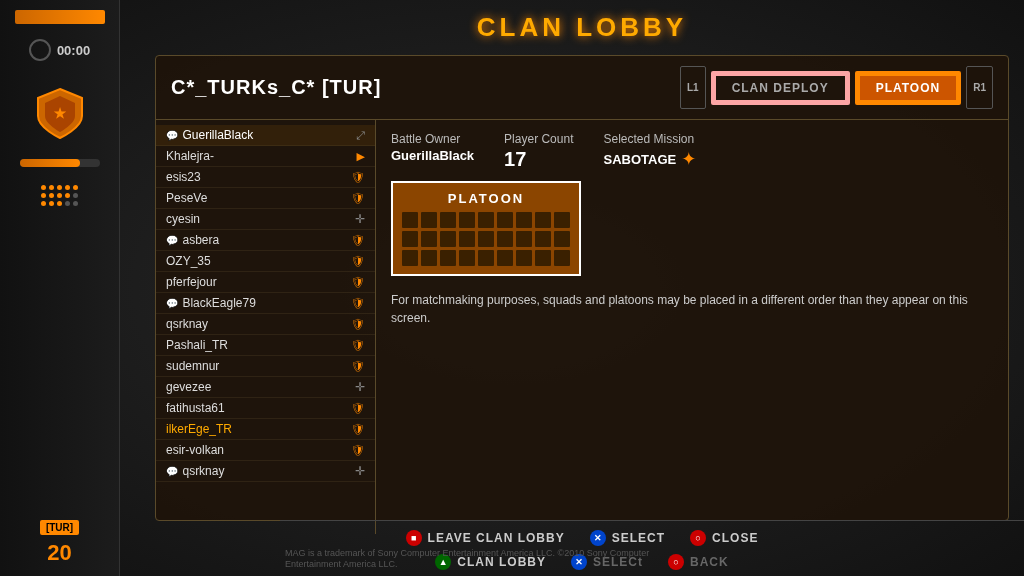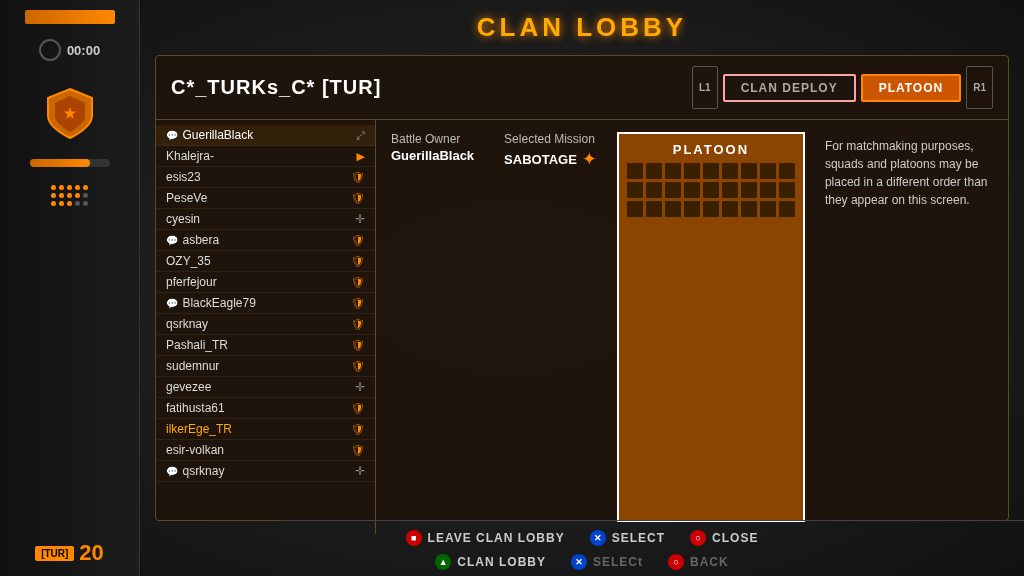--- a/index.html
+++ b/index.html
@@ -17,21 +17,21 @@
       position: absolute;
       inset: 0;
       background: radial-gradient(ellipse at center, #2a2a2a 0%, #111 100%);
     }
 
     
     .left-sidebar {
       position: absolute;
       left: 0;
       top: 0;
-      width: 140px;
+      width: 120px;
       height: 576px;
       background: linear-gradient(to right, #111, #1c1c1c);
       border-right: 1px solid #333;
       display: flex;
       flex-direction: column;
       align-items: center;
       padding: 10px 5px;
     }
 
     .sidebar-top-bar {
@@ -109,20 +109,21 @@
       border-radius: 50%;
     }
 
     .dot.active {
       background: #ff8800;
     }
 
     .sidebar-bottom {
       margin-top: auto;
       display: flex;
+      flex-direction: column;
       align-items: center;
       gap: 5px;
     }
 
     .flag-badge {
       background: #ff8800;
       color: #000;
       font-size: 10px;
       font-weight: bold;
       padding: 2px 6px;
@@ -188,21 +189,21 @@
       align-items: center;
       gap: 5px;
     }
 
     .tab-btn {
       padding: 5px 16px;
       font-size: 12px;
       font-weight: bold;
       letter-spacing: 1px;
       cursor: pointer;
-      border: 2px solid #fca5a5;
+      border: 5px solid #fca5a5;
       color: #aaa;
       background: transparent;
       border-radius: 2px;
     }
 
     .tab-btn.active {
       background: #cc5500;
       border-color: #ff8800;
       color: #fff;
     }
@@ -276,22 +277,22 @@
     .player-icon.cross {
       color: #888;
       font-size: 12px;
     }
 
     
     .right-section {
       flex: 1;
       padding: 12px 15px;
       display: flex;
-      flex-direction: row;
-      gap: 20px;
+      flex-direction: column;
+      gap: 10px;
     }
 
     
     .info-row {
       display: flex;
       gap: 30px;
       align-items: flex-start;
     }
 
     .info-col {
@@ -599,20 +600,24 @@
       </div>
 
       <div class="right-section">
 
         <div class="info-row">
           <div class="info-col">
             <span class="info-label">Battle Owner</span>
             <span class="info-value">GuerillaBlack</span>
           </div>
           <div class="info-col">
+            <span class="info-label">Player Count</span>
+            <span class="info-value large">17</span>
+          </div>
+          <div class="info-col">
             <span class="info-label">Selected Mission</span>
             <div style="display:flex;align-items:center;gap:5px;">
               <span class="info-value">SABOTAGE</span>
               <span style="color:#ff8800;font-size:18px;">✦</span>
             </div>
           </div>
         </div>
 
         <div class="platoon-box">
           <span class="platoon-label">PLATOON</span>
@@ -682,14 +687,17 @@
         <div class="action-icon blue">✕</div>
         <span class="action-label dimmed">SELECt</span>
       </div>
       <div class="action-item">
         <div class="action-icon red">○</div>
         <span class="action-label dimmed">BACK</span>
       </div>
     </div>
   </div>
 
+  <div class="copyright">
+    MAG is a trademark of Sony Computer Entertainment America LLC. ©2010 Sony Computer<br>Entertainment America LLC.
+  </div>
 
 </div>
 
 </body></html>

